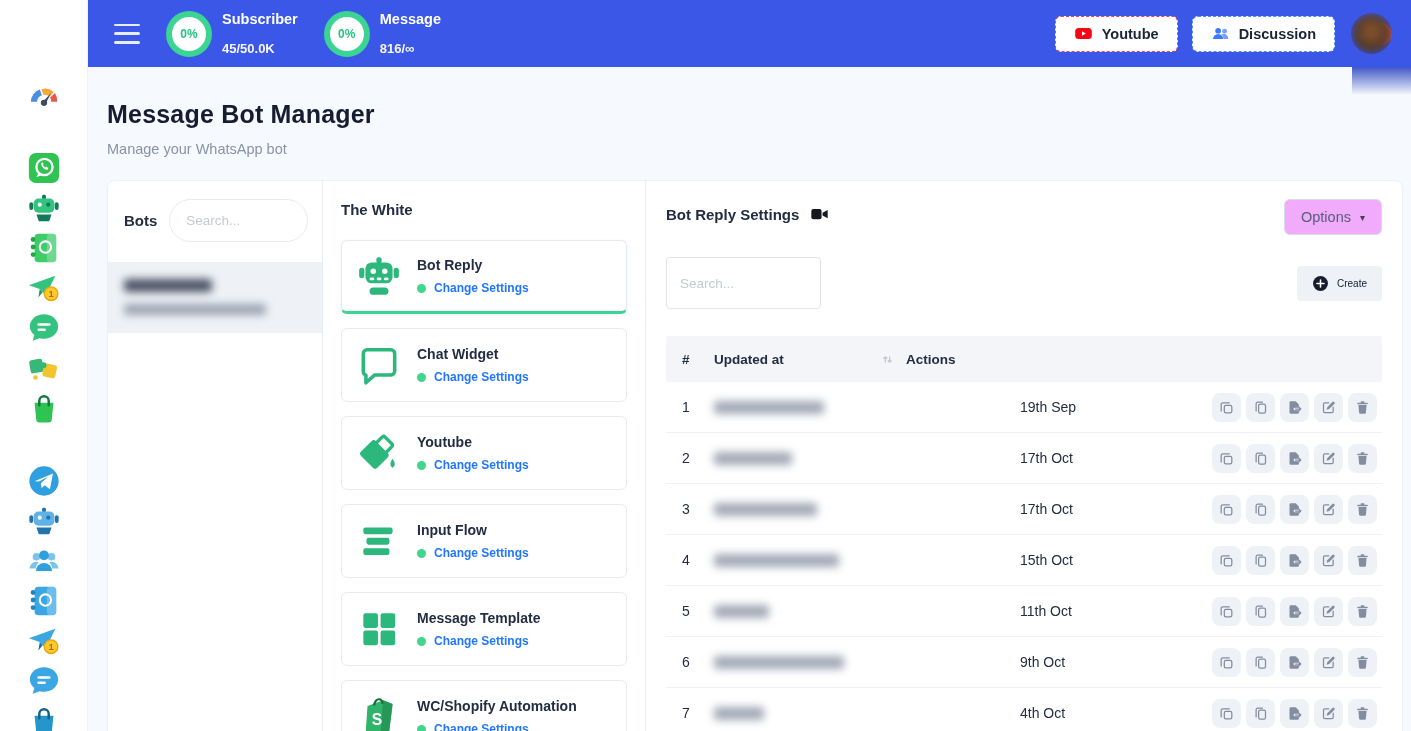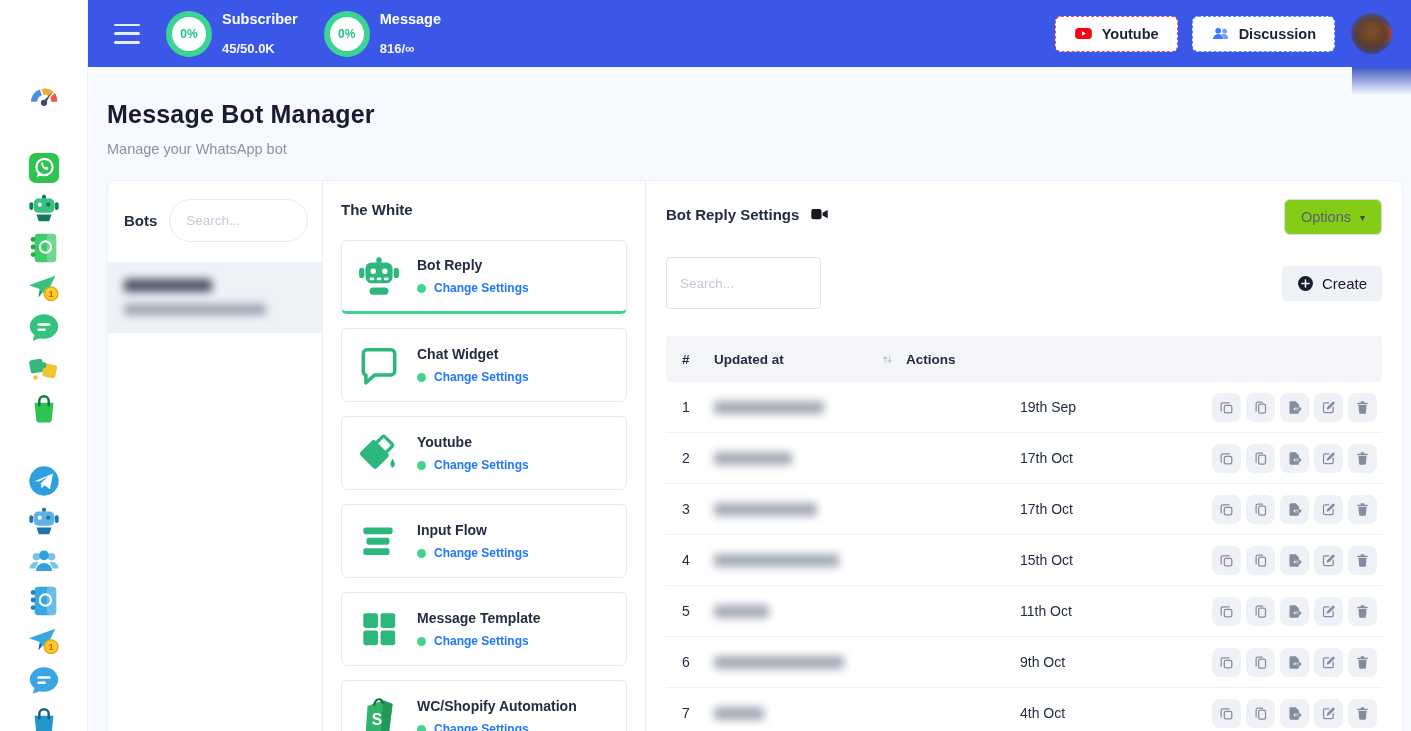--- a/index.html
+++ b/index.html
@@ -72,26 +72,26 @@
   .s-name{font-size:14px;font-weight:bold;color:var(--text-dark);}
   .s-link{display:flex;align-items:center;gap:8px;margin-top:8px;}
   .s-link .dot{width:9px;height:9px;border-radius:50%;background:#41d68c;}
   .s-link a{font-size:12px;font-weight:bold;color:var(--link-blue);text-decoration:none;}
 
   
   .col3-head{display:flex;align-items:flex-start;justify-content:space-between;}
   .title-wrap{display:flex;align-items:center;gap:12px;margin-top:7px;}
   .title-wrap .t{font-size:15px;font-weight:bold;color:var(--text-dark);}
   .cam svg{width:17px;height:15px;}
-  .options-btn{border:1px solid #d7dce6;border-radius:6px;height:36px;padding:0 16px;font-size:14.5px;color:#566074;display:flex;align-items:center;gap:9px;background:#84cc16;}
+  .options-btn{border:1px solid #d7dce6;border-radius:6px;height:36px;padding:0 16px;font-size:14.5px;color:#566074;display:flex;align-items:center;gap:9px;background:#f0abfc;}
   .options-btn .caret{font-size:10px;color:#444;}
   .toolbar{margin-top:22px;display:flex;align-items:center;justify-content:space-between;}
   .sq-search{width:155px;height:52px;border:1px solid #dfe3ec;border-radius:4px;padding:0 13px;font-size:13.5px;}
   .sq-search::placeholder{color:#c3c9d5;}
-  .create-btn{background:#eef1f6;border-radius:4px;height:35px;padding:0 15px;display:flex;align-items:center;gap:8px;font-size:15px;color:#161d31;}
+  .create-btn{background:#eef1f6;border-radius:4px;height:35px;padding:0 15px;display:flex;align-items:center;gap:8px;font-size:10px;color:#161d31;}
   .create-btn .i svg{width:17px;height:17px;}
   .table{margin-top:27px;}
   .thead{display:flex;align-items:center;background:#f3f5f9;height:46px;font-size:13.5px;font-weight:bold;color:var(--text-dark);border-radius:2px;}
   .c-num{width:48px;padding-left:16px;}
   .c-name{flex:1;display:flex;align-items:center;justify-content:space-between;padding-right:10px;}
   .c-date{width:192px;display:flex;align-items:center;justify-content:space-between;padding-right:12px;}
   .c-act{width:170px;}
   .sort{color:#b9bfcc;}
   .sort svg{width:13px;height:13px;}
   .trow{display:flex;align-items:center;height:51px;border-bottom:1px solid #eef1f5;font-size:14px;color:var(--text-dark);}

